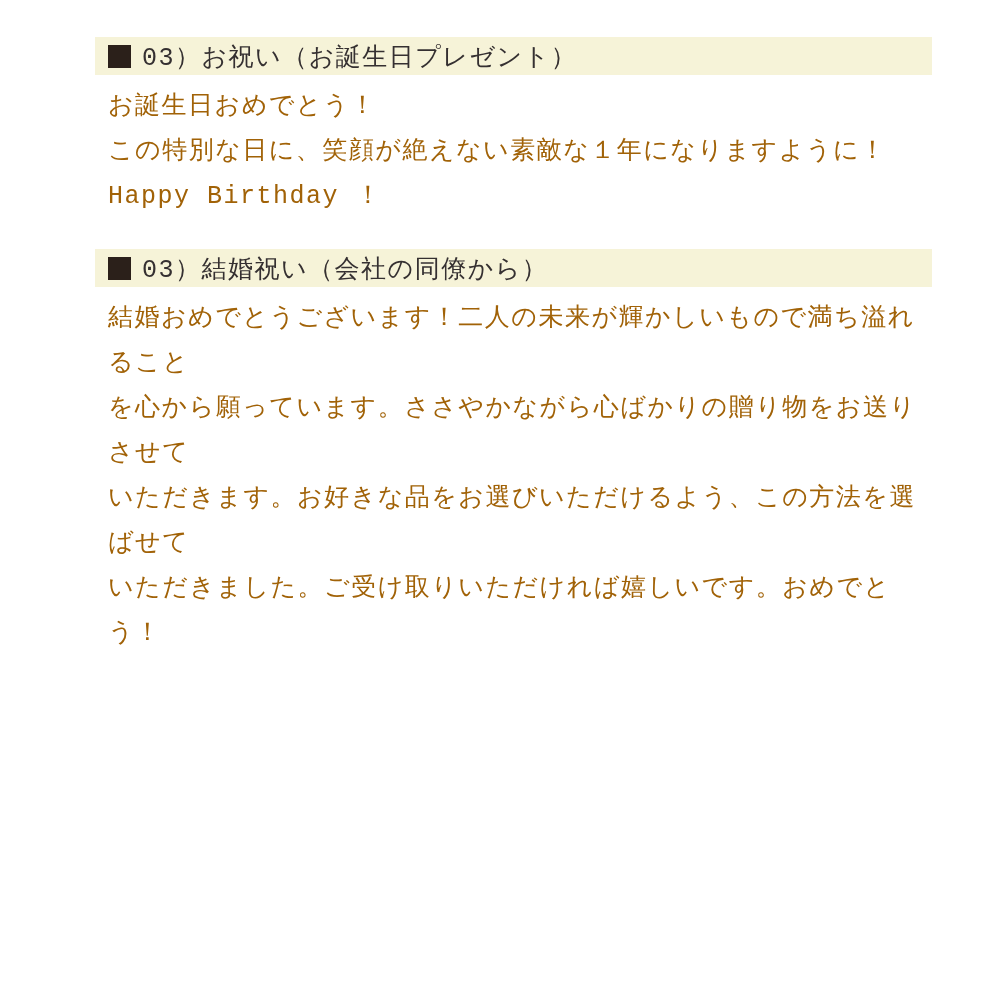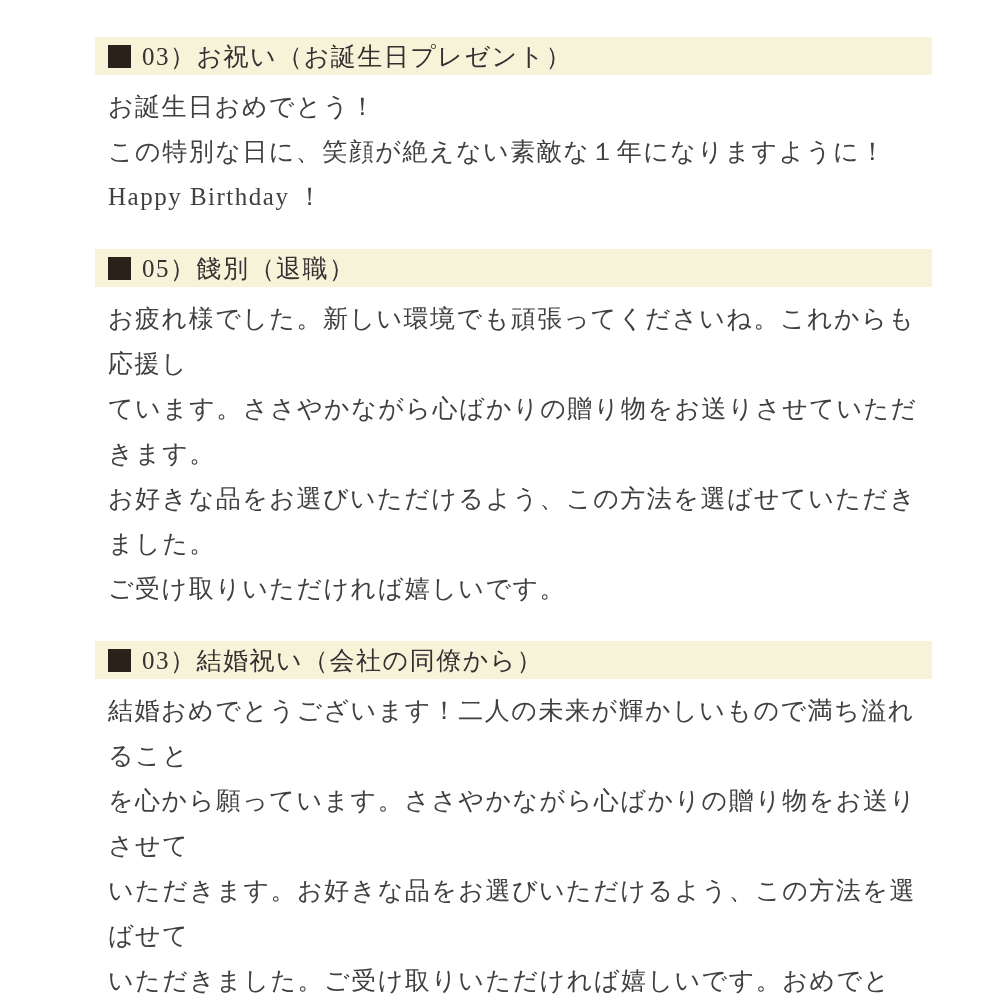--- a/index.html
+++ b/index.html
@@ -7,21 +7,21 @@
     padding: 0;
     background: #ffffff;
   }
   .page {
     position: relative;
     width: 1000px;
     height: 1000px;
     background: #ffffff;
     box-sizing: border-box;
     padding: 37px 68px 0 95px;
-    font-family: Liberation Serif, serif;
+    font-family: Liberation Mono, monospace;
     color: #403a3a;
     overflow: hidden;
   }
   .section {
     margin-bottom: 30px;
   }
   .heading {
     display: flex;
     align-items: center;
     background: #f6f3d8;
@@ -40,48 +40,38 @@
     margin-right: 11px;
     flex: 0 0 auto;
   }
   .body-text {
     white-space: pre-line;
     margin: 0;
     padding-left: 13px;
     font-size: 25px;
     line-height: 45px;
     letter-spacing: 1.5px;
-    color: #404040;
+    color: #a16207;
   }
 </style>
 </head>
 <body>
 
 <div class="page">
 
   <section class="section">
     <div class="heading">
       <span class="sq"></span>
       <span>03）お祝い（お誕生日プレゼント）</span>
     </div>
     <p class="body-text">お誕生日おめでとう！
 この特別な日に、笑顔が絶えない素敵な１年になりますように！
 Happy Birthday ！</p>
   </section>
 
-  <section class="section">
-    <div class="heading">
-      <span class="sq"></span>
-      <span>05）餞別（退職）</span>
-    </div>
-    <p class="body-text">お疲れ様でした。新しい環境でも頑張ってくださいね。これからも応援し
-ています。ささやかながら心ばかりの贈り物をお送りさせていただきます。
-お好きな品をお選びいただけるよう、この方法を選ばせていただきました。
-ご受け取りいただければ嬉しいです。</p>
-  </section>
 
   <section class="section">
     <div class="heading">
       <span class="sq"></span>
       <span>03）結婚祝い（会社の同僚から）</span>
     </div>
     <p class="body-text">結婚おめでとうございます！二人の未来が輝かしいもので満ち溢れること
 を心から願っています。ささやかながら心ばかりの贈り物をお送りさせて
 いただきます。お好きな品をお選びいただけるよう、この方法を選ばせて
 いただきました。ご受け取りいただければ嬉しいです。おめでとう！</p>

